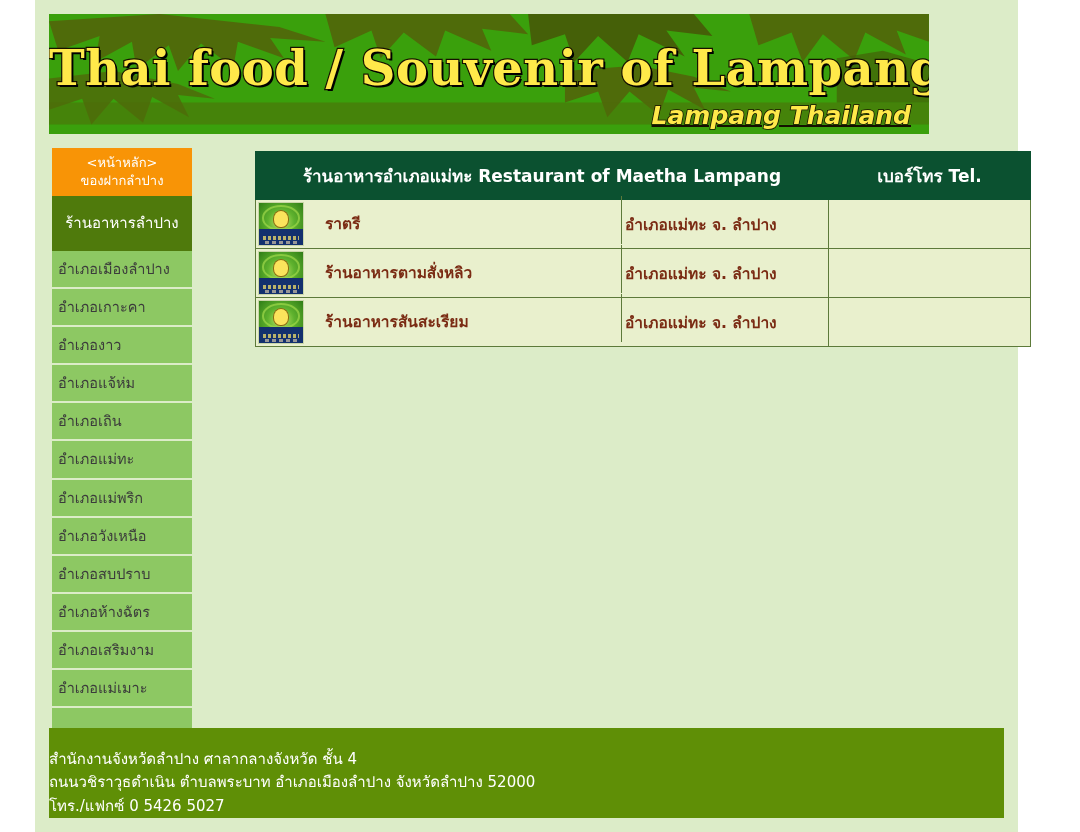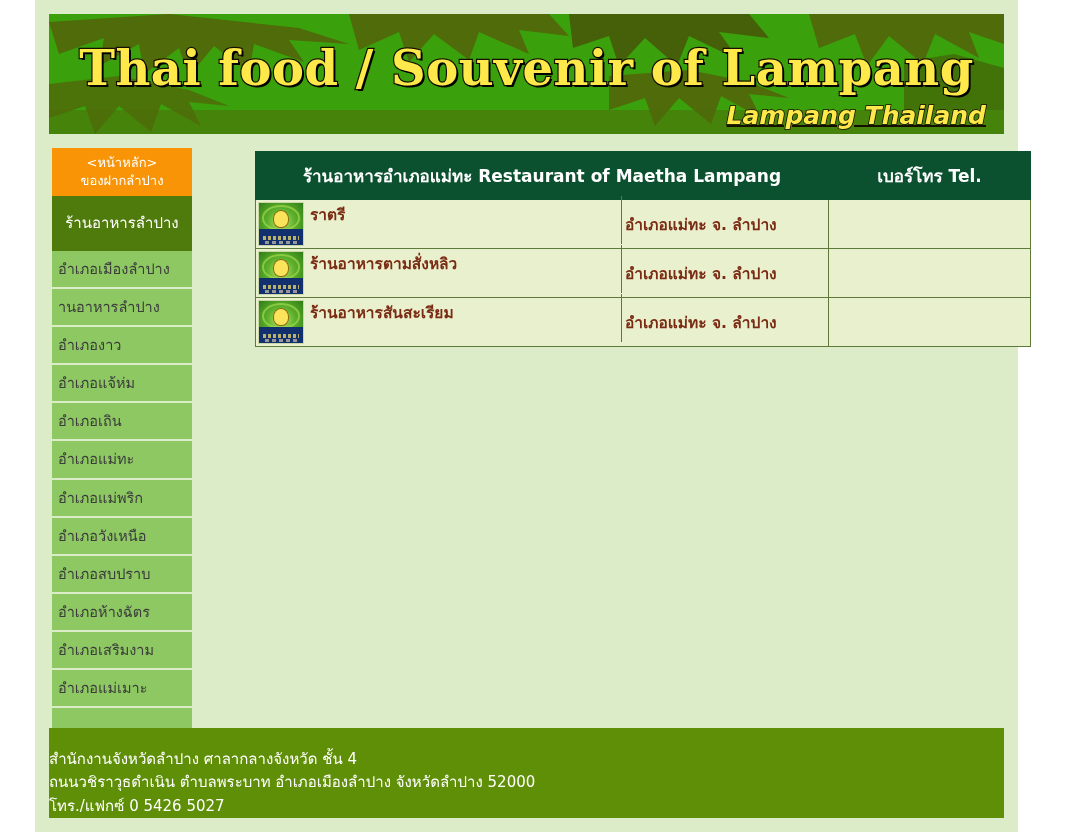--- a/index.html
+++ b/index.html
@@ -22,21 +22,21 @@
     width: 983px;
     height: 832px;
     background: #dcecc8;
   }
 
   
   .banner {
     position: absolute;
     left: 14px;
     top: 14px;
-    width: 955px;
+    width: 880px;
     height: 120px;
     background: #3aa00c;
     overflow: hidden;
   }
   .banner-foliage { position: absolute; inset: 0; }
   .banner-title-wrap {
     position: absolute;
     left: 0; right: 0; top: 26px;
     text-align: center;
     z-index: 3;
@@ -194,23 +194,24 @@
     position: absolute; left: 14%; bottom: 3%;
     width: 72%; height: 3px;
     background: repeating-linear-gradient(90deg, #b9b0a0 0 4px, transparent 4px 7px);
     opacity: .8;
   }
   .rest-name {
     flex: 1 1 auto;
     color: #7a2b13;
     font-size: 15.5px;
     font-weight: bold;
-    padding-top: 2px;
+    padding-top: 11px;
     cursor: pointer;
     white-space: nowrap;
+    margin-left: 15px;
   }
   td.cell-tel { padding: 0; }
 
   
   .footer {
     position: absolute;
     left: 14px;
     top: 728px;
     width: 955px;
     height: 90px;
@@ -256,21 +257,21 @@
     </div>
 
     <div class="nav-item active">
       <span>ร้านอาหารลำปาง</span>
     </div>
 
     <div class="nav-item">
       <span>อำเภอเมืองลำปาง</span>
     </div>
     <div class="nav-item">
-      <span>านอาหารลำปาง</span>
+      <span>อำเภอเกาะคา</span>
     </div>
     <div class="nav-item">
       <span>อำเภองาว</span>
     </div>
     <div class="nav-item">
       <span>อำเภอแจ้ห่ม</span>
     </div>
     <div class="nav-item">
       <span>อำเภอเถิน</span>
     </div>

